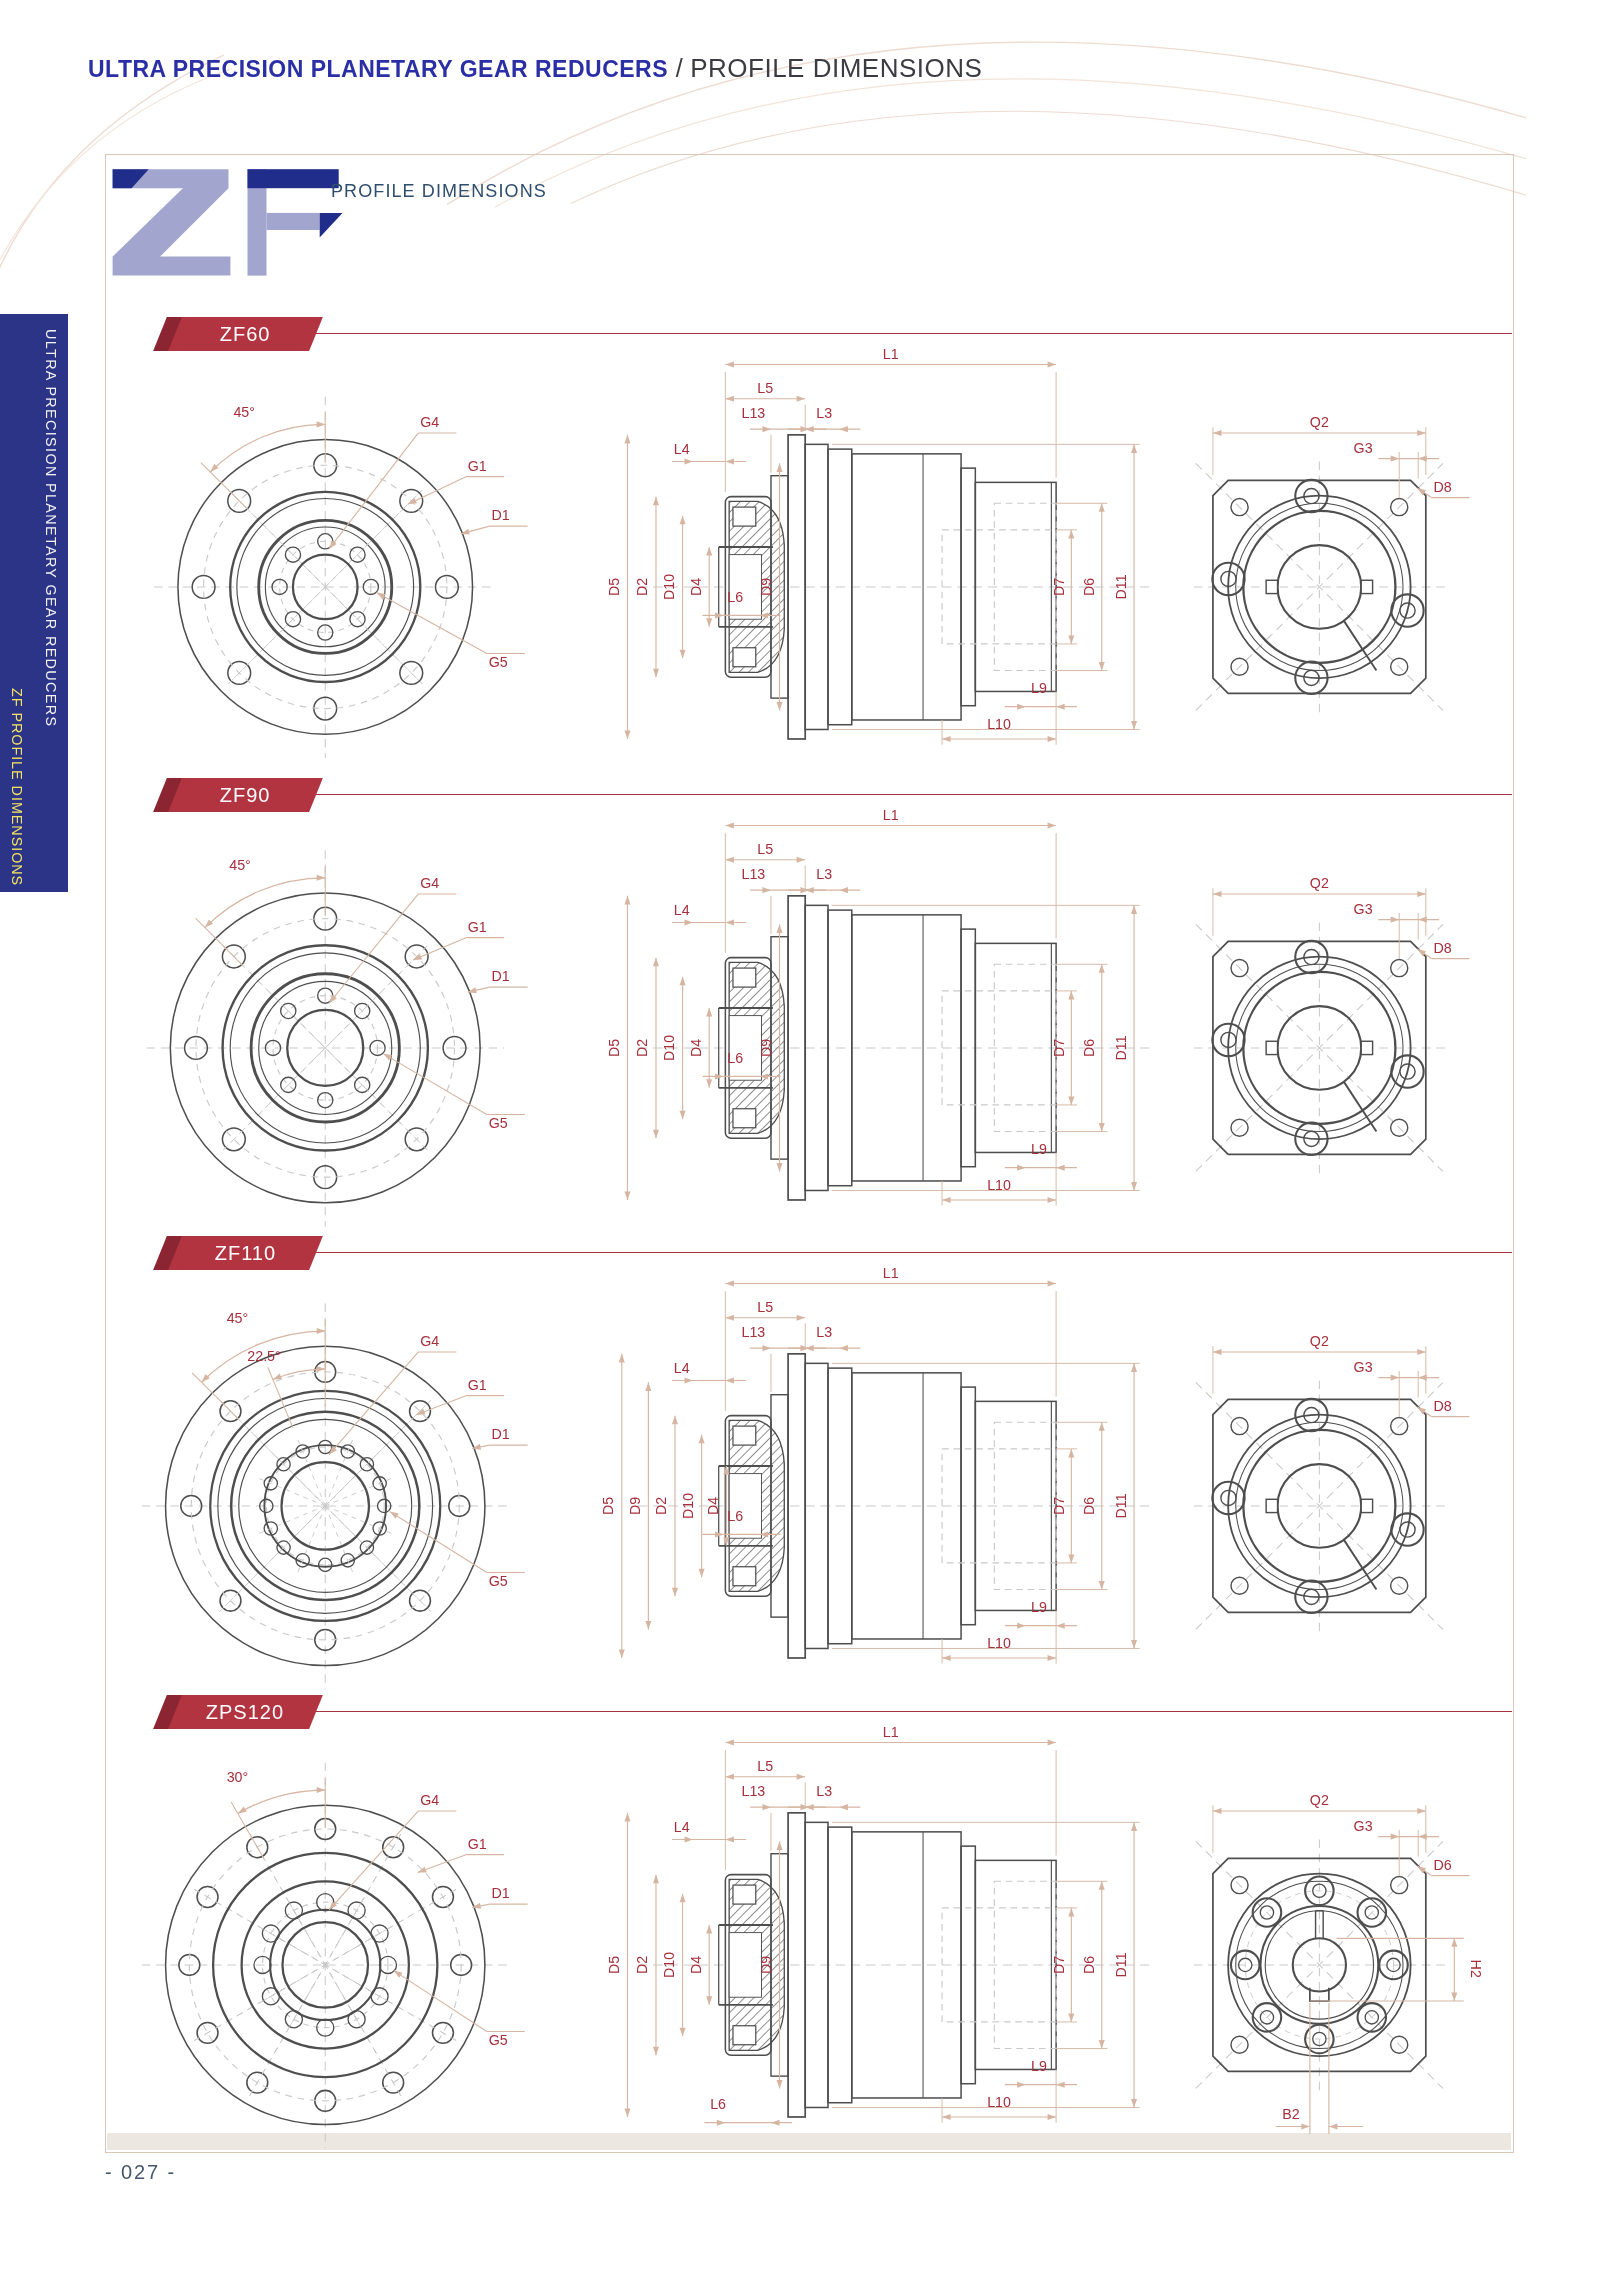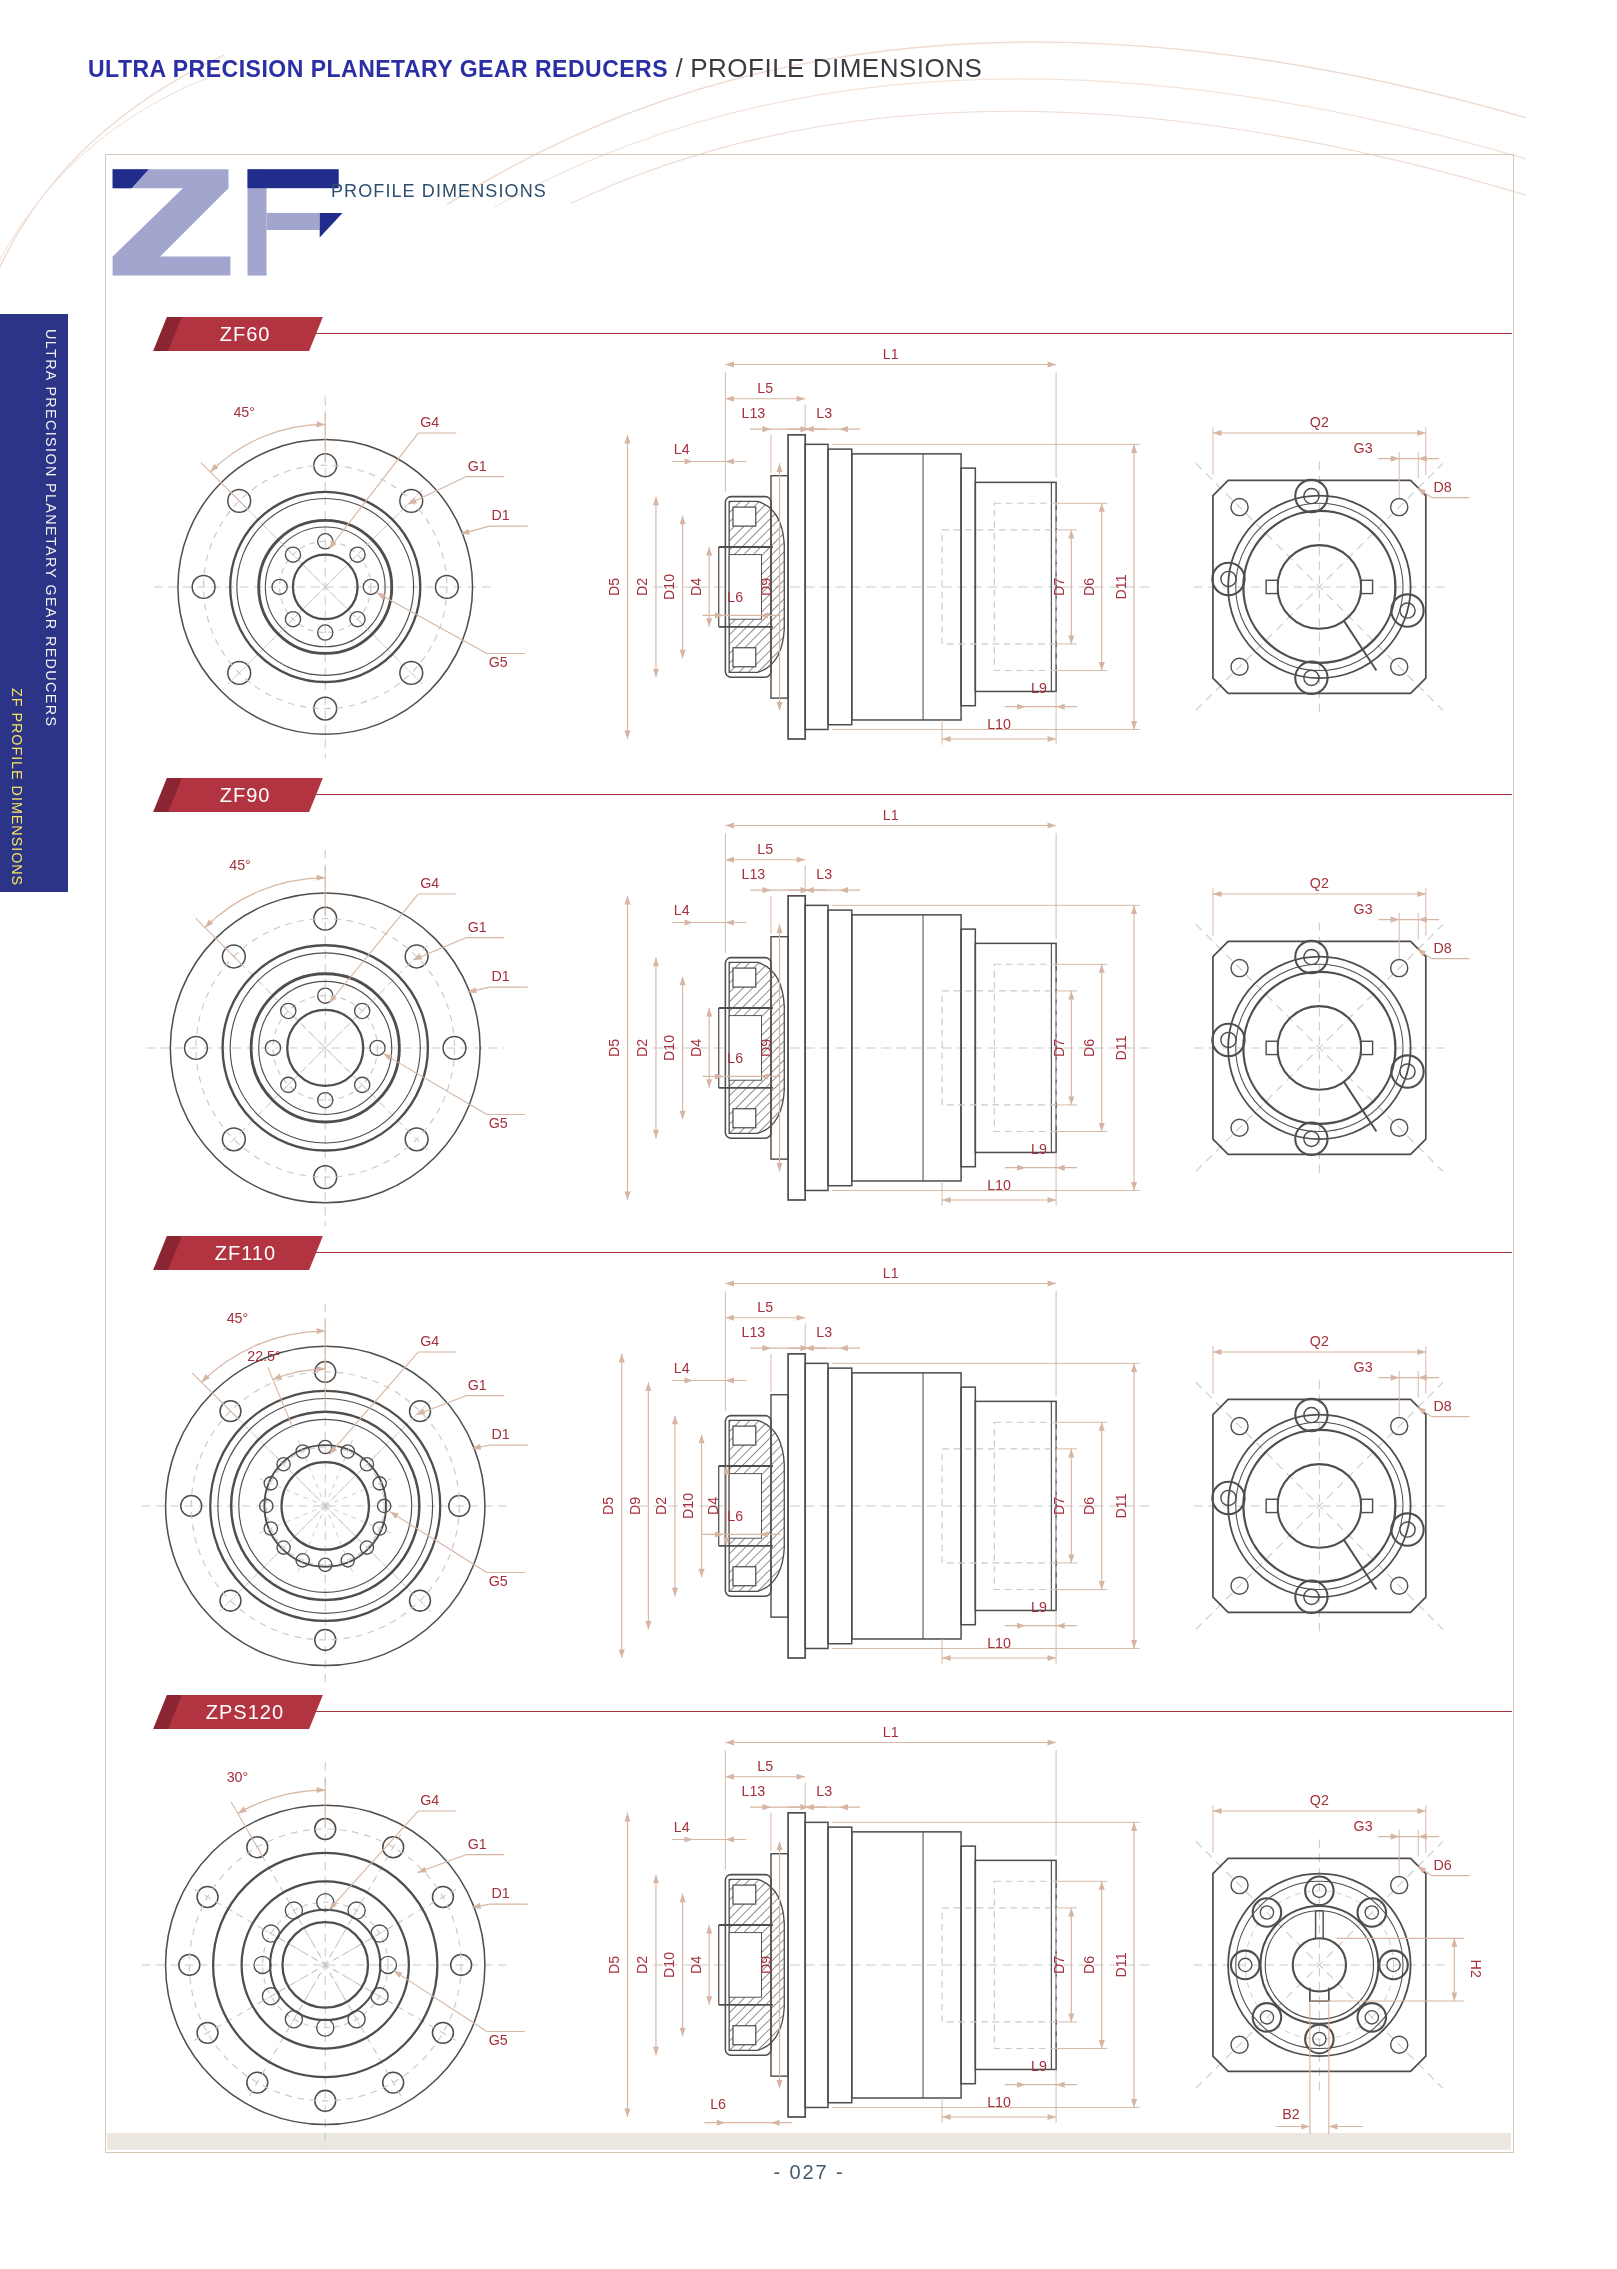--- a/index.html
+++ b/index.html
@@ -26,21 +26,21 @@
   
   .model-row{position:absolute;left:0;width:1618px;height:460px;z-index:4;}
   .model-row svg{position:absolute;left:105px;top:0;}
   .banner{position:absolute;left:160px;top:0;height:34px;width:204px;}
   .banner .acc{position:absolute;left:0;top:0;width:48px;height:34px;background:#8c2532;transform:skewX(-22deg);}
   .banner .main{position:absolute;left:15px;top:0;width:141px;height:34px;background:#b23440;
                 transform:skewX(-22deg);display:flex;align-items:center;justify-content:center;}
   .banner .main span{transform:skewX(22deg);color:#fff;font-size:20px;letter-spacing:1px;}
   .rule{position:absolute;left:316px;right:106px;top:16px;height:1.4px;background:#a5323e;}
   
-  .footer{position:absolute;left:105px;top:2161px;width:1408px;text-align:center;
+  .footer{position:absolute;left:105px;top:2161px;width:1408px;text-align:left;
           color:#44576b;font-size:20px;letter-spacing:1.9px;z-index:3;}
   
   .decor{position:absolute;left:0;top:0;z-index:0;}
   svg text{font-family:"Liberation Sans",sans-serif;font-size:15px;}
 </style>
 </head>
 <body>
 
 <div id="page">
 

